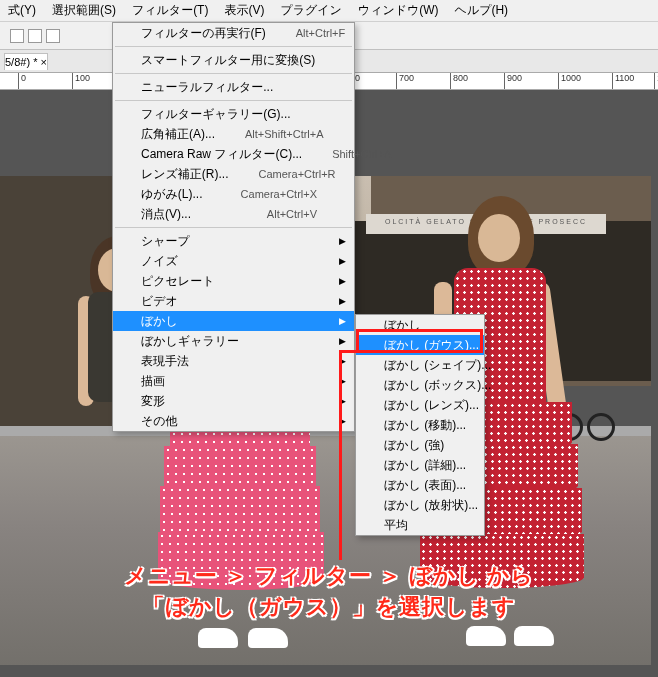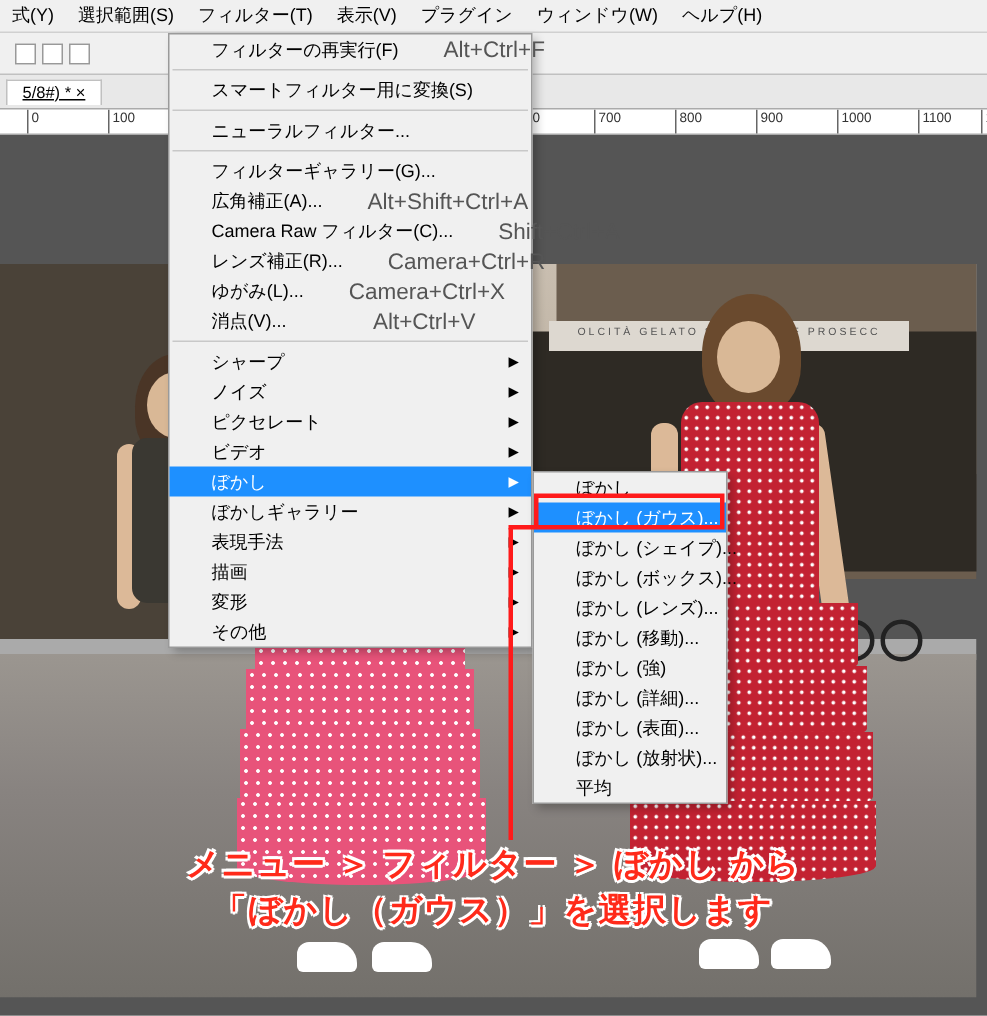--- a/index.html
+++ b/index.html
@@ -3,21 +3,21 @@
 <meta charset="utf-8">
 <style>
   * { margin: 0; padding: 0; box-sizing: border-box; font-family: "Meiryo", "Yu Gothic", sans-serif; }
   body { width: 658px; height: 677px; overflow: hidden; background: #f0f0f0; position: relative; }
 
   .menubar { display: flex; background: #f0f0f0; height: 22px; align-items: center; font-size: 12px; border-bottom: 1px solid #d0d0d0; }
   .menubar-item { padding: 20px 8px; cursor: default; }
   .toolbar { height: 28px; background: #f0f0f0; border-bottom: 1px solid #c0c0c0; display:flex; align-items:center; gap:4px; padding-left:10px;}
   .toolbar-btn { width:14px; height:14px; border:1px solid #999; background:#fff;}
   .tabbar { height: 22px; background: #e8e8e8; display: flex; align-items: center; font-size: 11px; padding-left: 4px; }
-  .tab { padding: 2px 10px; background: #fff; border: 1px solid #c0c0c0; border-bottom: none; text-decoration: underline; }
+  .tab { padding: 2px 0; background: #fff; border: 1px solid #c0c0c0; border-bottom: none; }
 
   .ruler-h { height: 18px; background: #fff; border-top:1px solid #aaa; border-bottom:1px solid #aaa; position: relative; font-size: 9px; color:#333; overflow:hidden;}
   .ruler-tick { position:absolute; top:0; border-left:1px solid #666; height:18px; padding-left:2px;}
 
   .canvas-area { position: absolute; left:0; top: 90px; width: 658px; height: 587px; background: #555; }
   .photo { position:absolute; left:0; top:86px; width:651px; height:489px; overflow:hidden; }
   .sky { position:absolute; left:0; top:0; width:100%; height:140px; background: linear-gradient(#c9beb0,#b8ad9c); }
   .building-l { position:absolute; left:0; top:0; width:160px; height:300px; background:#4a4238;}
   .building-r { position:absolute; right:0; top:0; width:280px; height:210px; background:#6b5d4e;}
   .storefront { position:absolute; left:355px; top:45px; width:300px; height:160px; background:#2e2a24;}
@@ -37,21 +37,21 @@
   .ruffle { border-radius: 0 0 50% 50% / 0 0 20% 20%; }
   .arm { background:#dcb998; position:absolute; border-radius:8px;}
   .shoe { position:absolute; width:40px; height:20px; background:#fff; border-radius:8px 14px 4px 4px;}
 
   
   .dropdown { position:absolute; background:#f0f0f0; border:1px solid #9a9a9a; box-shadow: 3px 3px 6px rgba(0,0,0,.25); font-size:12px; z-index: 50;}
   .menu-item { display:flex; justify-content:space-between; align-items:center; padding: 3px 37px 3px 28px; height:20px; white-space:nowrap; position:relative;}
   .menu-item.highlight { background:#1e90ff; color:#fff;}
   .menu-sep { height:1px; background:#c8c8c8; margin: 3px 2px;}
   .submenu-arrow { position:absolute; right:8px; font-size:9px;}
-  .shortcut { color:#555; margin-left:30px; font-size:15px;}
+  .shortcut { color:#555; margin-left:30px; font-size:11px;}
 
   .red-box { position:absolute; border:3px solid #ff1a1a; z-index:60; pointer-events:none;}
   .red-line { position:absolute; background:#ff1a1a; z-index:55; pointer-events:none;}
 
   .annotation { position:absolute; z-index:70; font-weight:bold; font-size:22px; color:#ff2a1a; text-align:center; width:100%; letter-spacing:1px;
     text-shadow: -1.5px -1.5px 0 #fff, 1.5px -1.5px 0 #fff, -1.5px 1.5px 0 #fff, 1.5px 1.5px 0 #fff, 0 2px 0 #fff, 2px 0 0 #fff;}
 </style>
 </head>
 <body>
 

